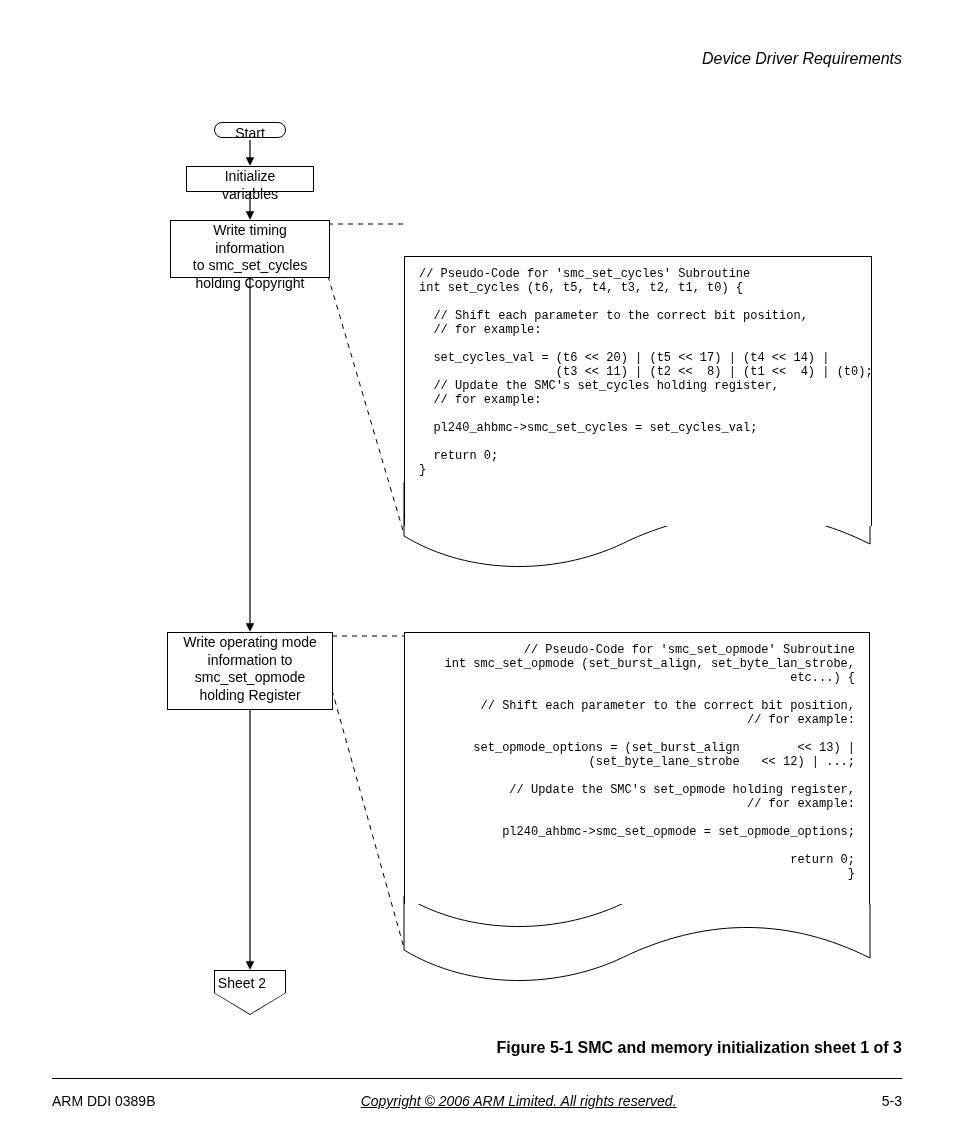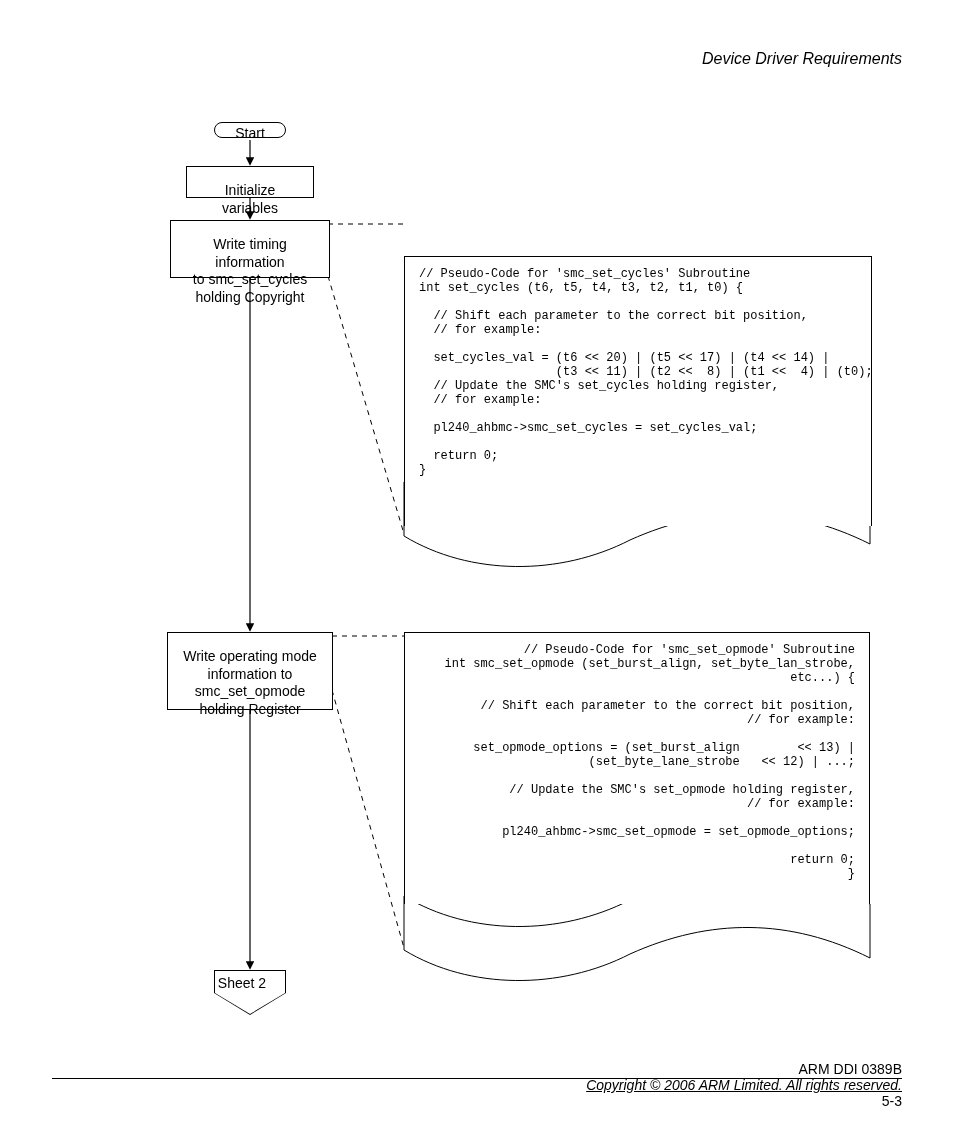--- a/index.html
+++ b/index.html
@@ -30,21 +30,21 @@
     width: 954px;
     height: 940px;
   }
   .box {
     position: absolute;
     border: 1px solid #000;
     background: #fff;
     font-size: 14px;
     text-align: center;
     line-height: 1.25;
-    padding: 15px 8px;
+    padding: 1px 8px;
     box-sizing: border-box;
   }
   .terminator {
     border-radius: 14px;
     padding: 2px 16px;
   }
   .code-box {
     position: absolute;
     border: 1px solid #000;
     font-family: "Courier New", Courier, monospace;
@@ -98,22 +98,21 @@
     border-top: 1px solid #000;
   }
   .footer {
     position: absolute;
     left: 52px;
     right: 52px;
     bottom: 36px;
     font-size: 14px;
     display: flex;
     justify-content: space-between;
-    align-items: flex-end;
-    flex-direction: column;
+    align-items: center;
   }
   .footer .mid { font-style: italic; text-decoration: underline; }
   svg.connectors {
     position: absolute;
     left: 0; top: 0;
     width: 100%;
     height: 100%;
     pointer-events: none;
   }
 </style>
@@ -225,20 +224,21 @@
   return 0;
 }</div>
 
     <div class="offpage" style="left:214px; top:880px;">
       <div class="top">Sheet 2</div>
       <div class="point"></div>
     </div>
 
   </div>
 
+  <div class="caption">Figure 5-1 SMC and memory initialization sheet 1 of 3</div>
 
   <div class="footer-line"></div>
 
   <div class="footer">
     <span>ARM DDI 0389B</span>
     <span class="mid">Copyright © 2006 ARM Limited. All rights reserved.</span>
     <span>5-3</span>
   </div>
 
 </div>

